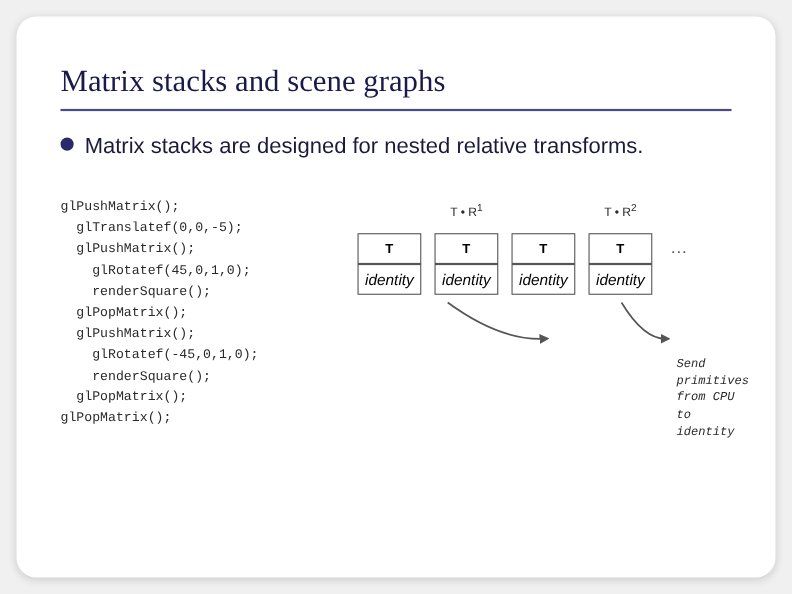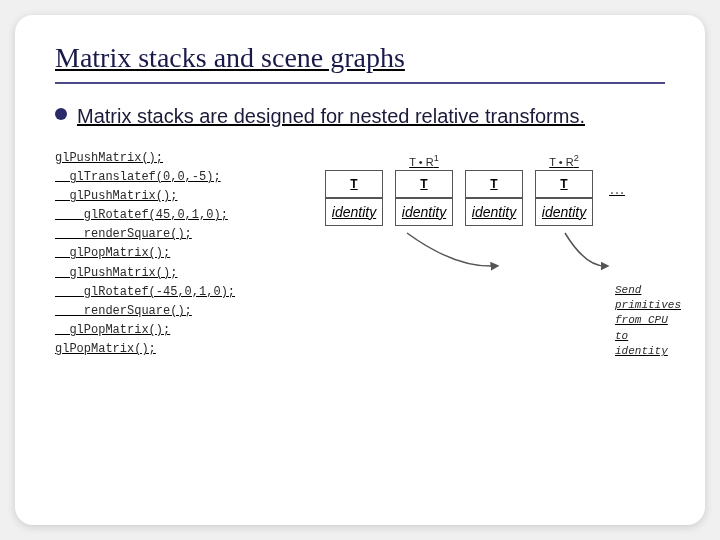--- a/index.html
+++ b/index.html
@@ -12,65 +12,64 @@
       align-items: center;
       justify-content: center;
       font-family: Arial, Helvetica, sans-serif;
     }
 
     .slide {
       width: 690px;
       height: 510px;
       background: white;
       border-radius: 18px;
-      padding: 27px 40px 20px 40px;
+      padding: 44px 40px 20px 40px;
       position: relative;
       box-shadow: 0 2px 8px rgba(0,0,0,0.15);
-      text-decoration: underline;
     }
 
     .title-section {
       border-bottom: 2px solid #4a4a8a;
       padding-bottom: 8px;
       margin-bottom: 18px;
     }
 
     .title {
       font-size: 28px;
       font-weight: normal;
       color: #1a1a4a;
       font-family: Georgia, serif;
     }
 
     .bullet-section {
       display: flex;
       align-items: flex-start;
       gap: 10px;
-      margin-bottom: 18px;
+      margin-bottom: 32px;
     }
 
     .bullet-dot {
       width: 12px;
       height: 12px;
       background: #2a2a6a;
       border-radius: 50%;
       margin-top: 6px;
       flex-shrink: 0;
     }
 
     .bullet-text {
       font-size: 20px;
       color: #1a1a3a;
       line-height: 1.4;
     }
 
     .content-area {
       display: flex;
       gap: 10px;
-      align-items: flex-end;
+      align-items: flex-start;
     }
 
     .code-block {
       font-family: 'Courier New', Courier, monospace;
       font-size: 12px;
       color: #2a2a2a;
       line-height: 1.6;
       white-space: pre;
       flex-shrink: 0;
       width: 250px;
@@ -95,21 +94,21 @@
     .stack-col {
       display: flex;
       flex-direction: column;
       align-items: center;
       gap: 0;
     }
 
     .stack-label-top {
       font-size: 11px;
       color: #2a2a2a;
-      margin-bottom: 2px;
+      margin-bottom: 12px;
       font-family: Arial, sans-serif;
     }
 
     .stack-cell {
       width: 58px;
       height: 28px;
       border: 1.5px solid #555;
       display: flex;
       align-items: center;
       justify-content: center;

